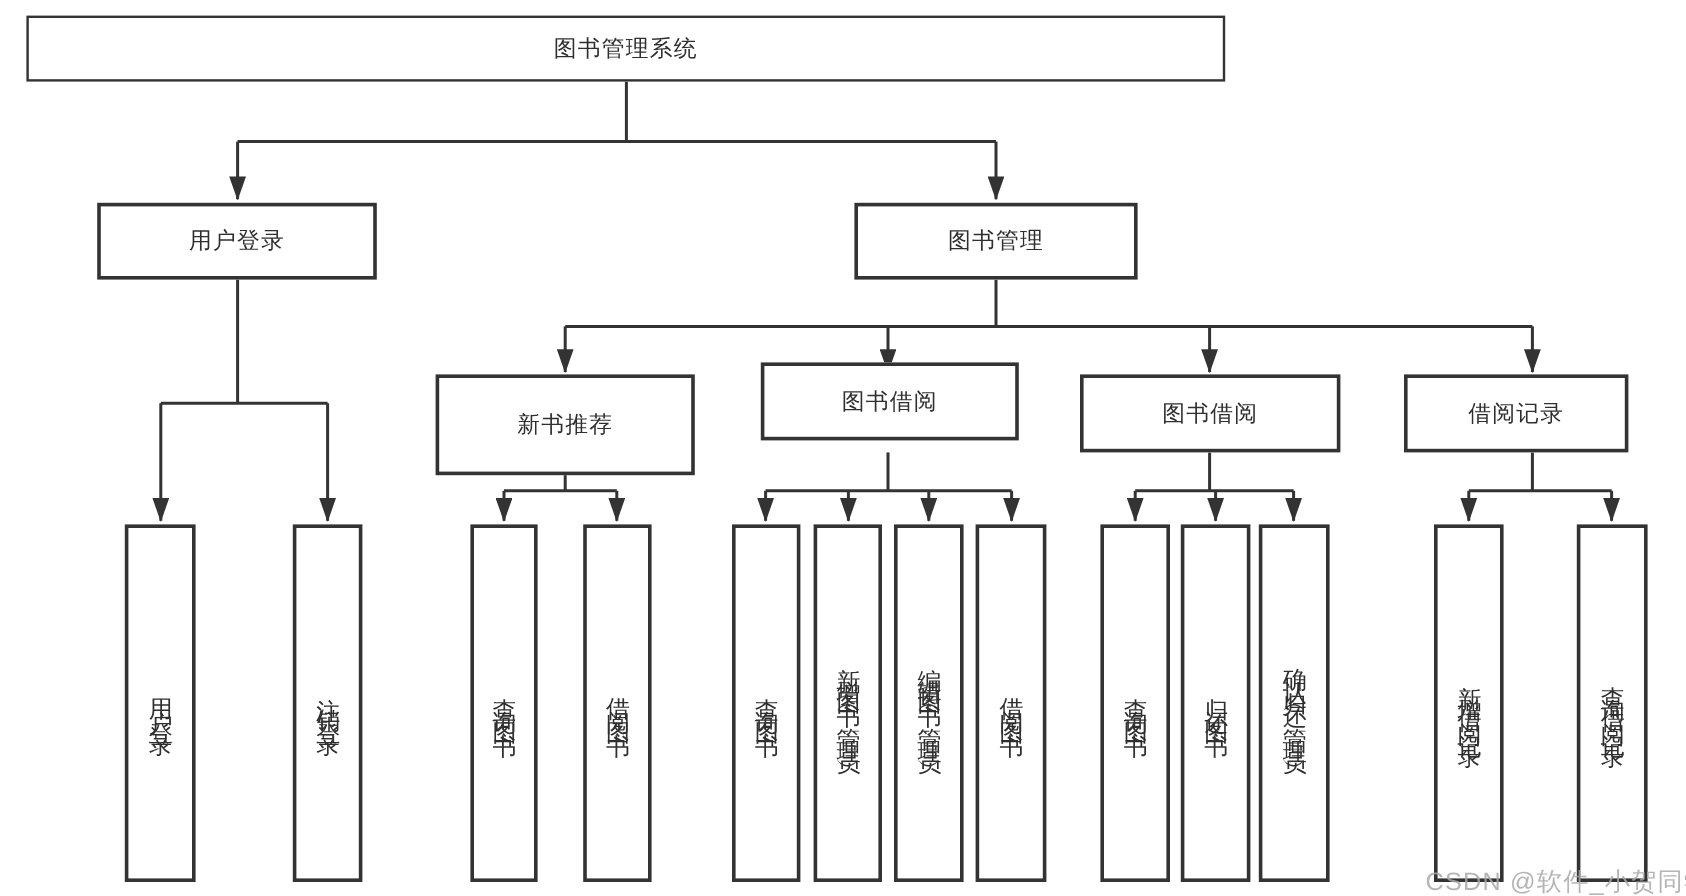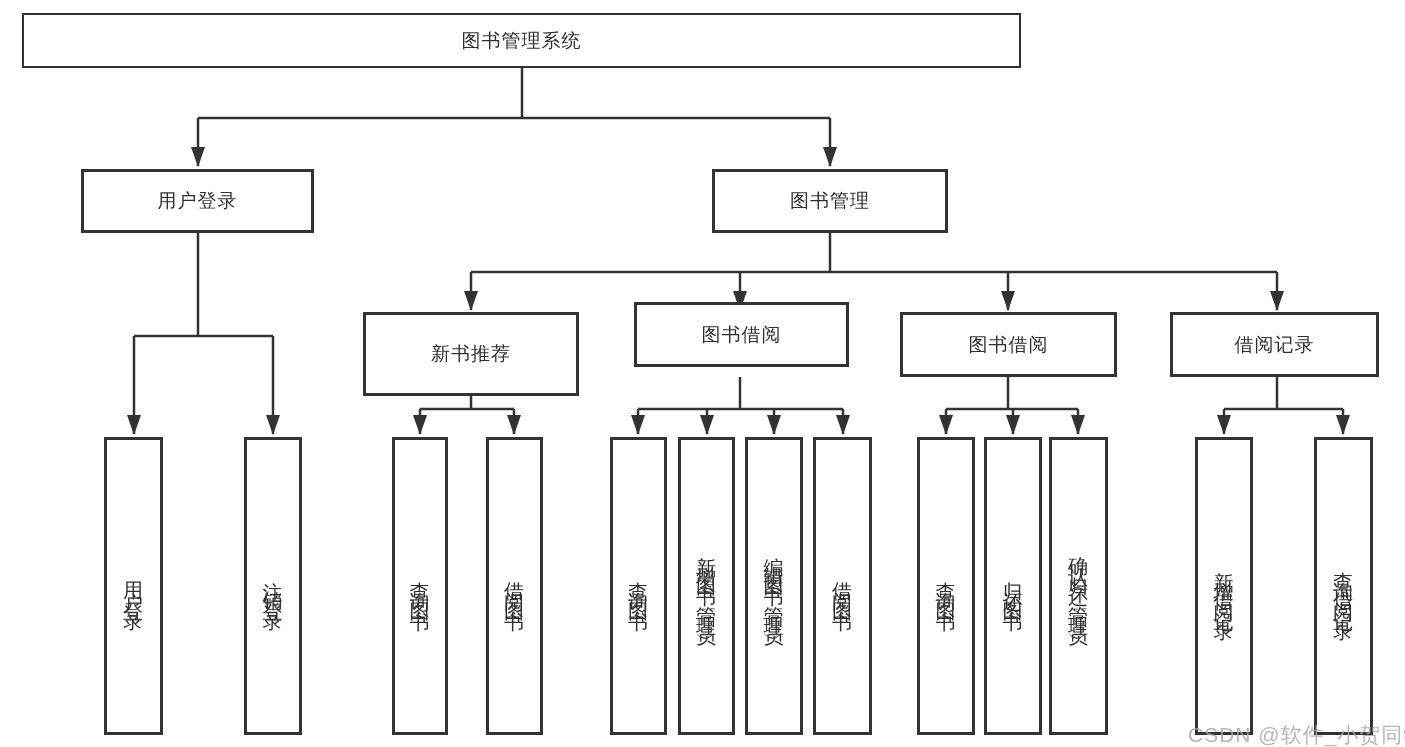--- a/index.html
+++ b/index.html
@@ -83,21 +83,21 @@
   </svg>
 
   <div class="node root" style="left:22px;top:13px;width:999px;height:55px;">图书管理系统</div>
 
   <div class="node" style="left:81px;top:169px;width:233px;height:64px;">用户登录</div>
   <div class="node" style="left:712px;top:169px;width:236px;height:64px;text-align:right;">图书管理</div>
 
   <div class="node" style="left:363px;top:312px;width:216px;height:84px;">新书推荐</div>
   <div class="node" style="left:634px;top:302px;width:215px;height:65px;">图书借阅</div>
   <div class="node" style="left:900px;top:312px;width:217px;height:65px;">图书借阅</div>
-  <div class="node" style="left:1170px;top:312px;width:209px;height:65px;">借阅记录</div>
+  <div class="node" style="left:1170px;top:312px;width:187px;height:65px;">借阅记录</div>
 
   <div class="leaf" style="left:104px;top:437px;width:59px;height:298px;">
     <span class="vtext">用户登录</span>
   </div>
   <div class="leaf" style="left:244px;top:437px;width:58px;height:298px;">
     <span class="vtext">注销登录</span>
   </div>
 
   <div class="leaf" style="left:392px;top:437px;width:56px;height:298px;">
     <span class="vtext">查询图书</span>

